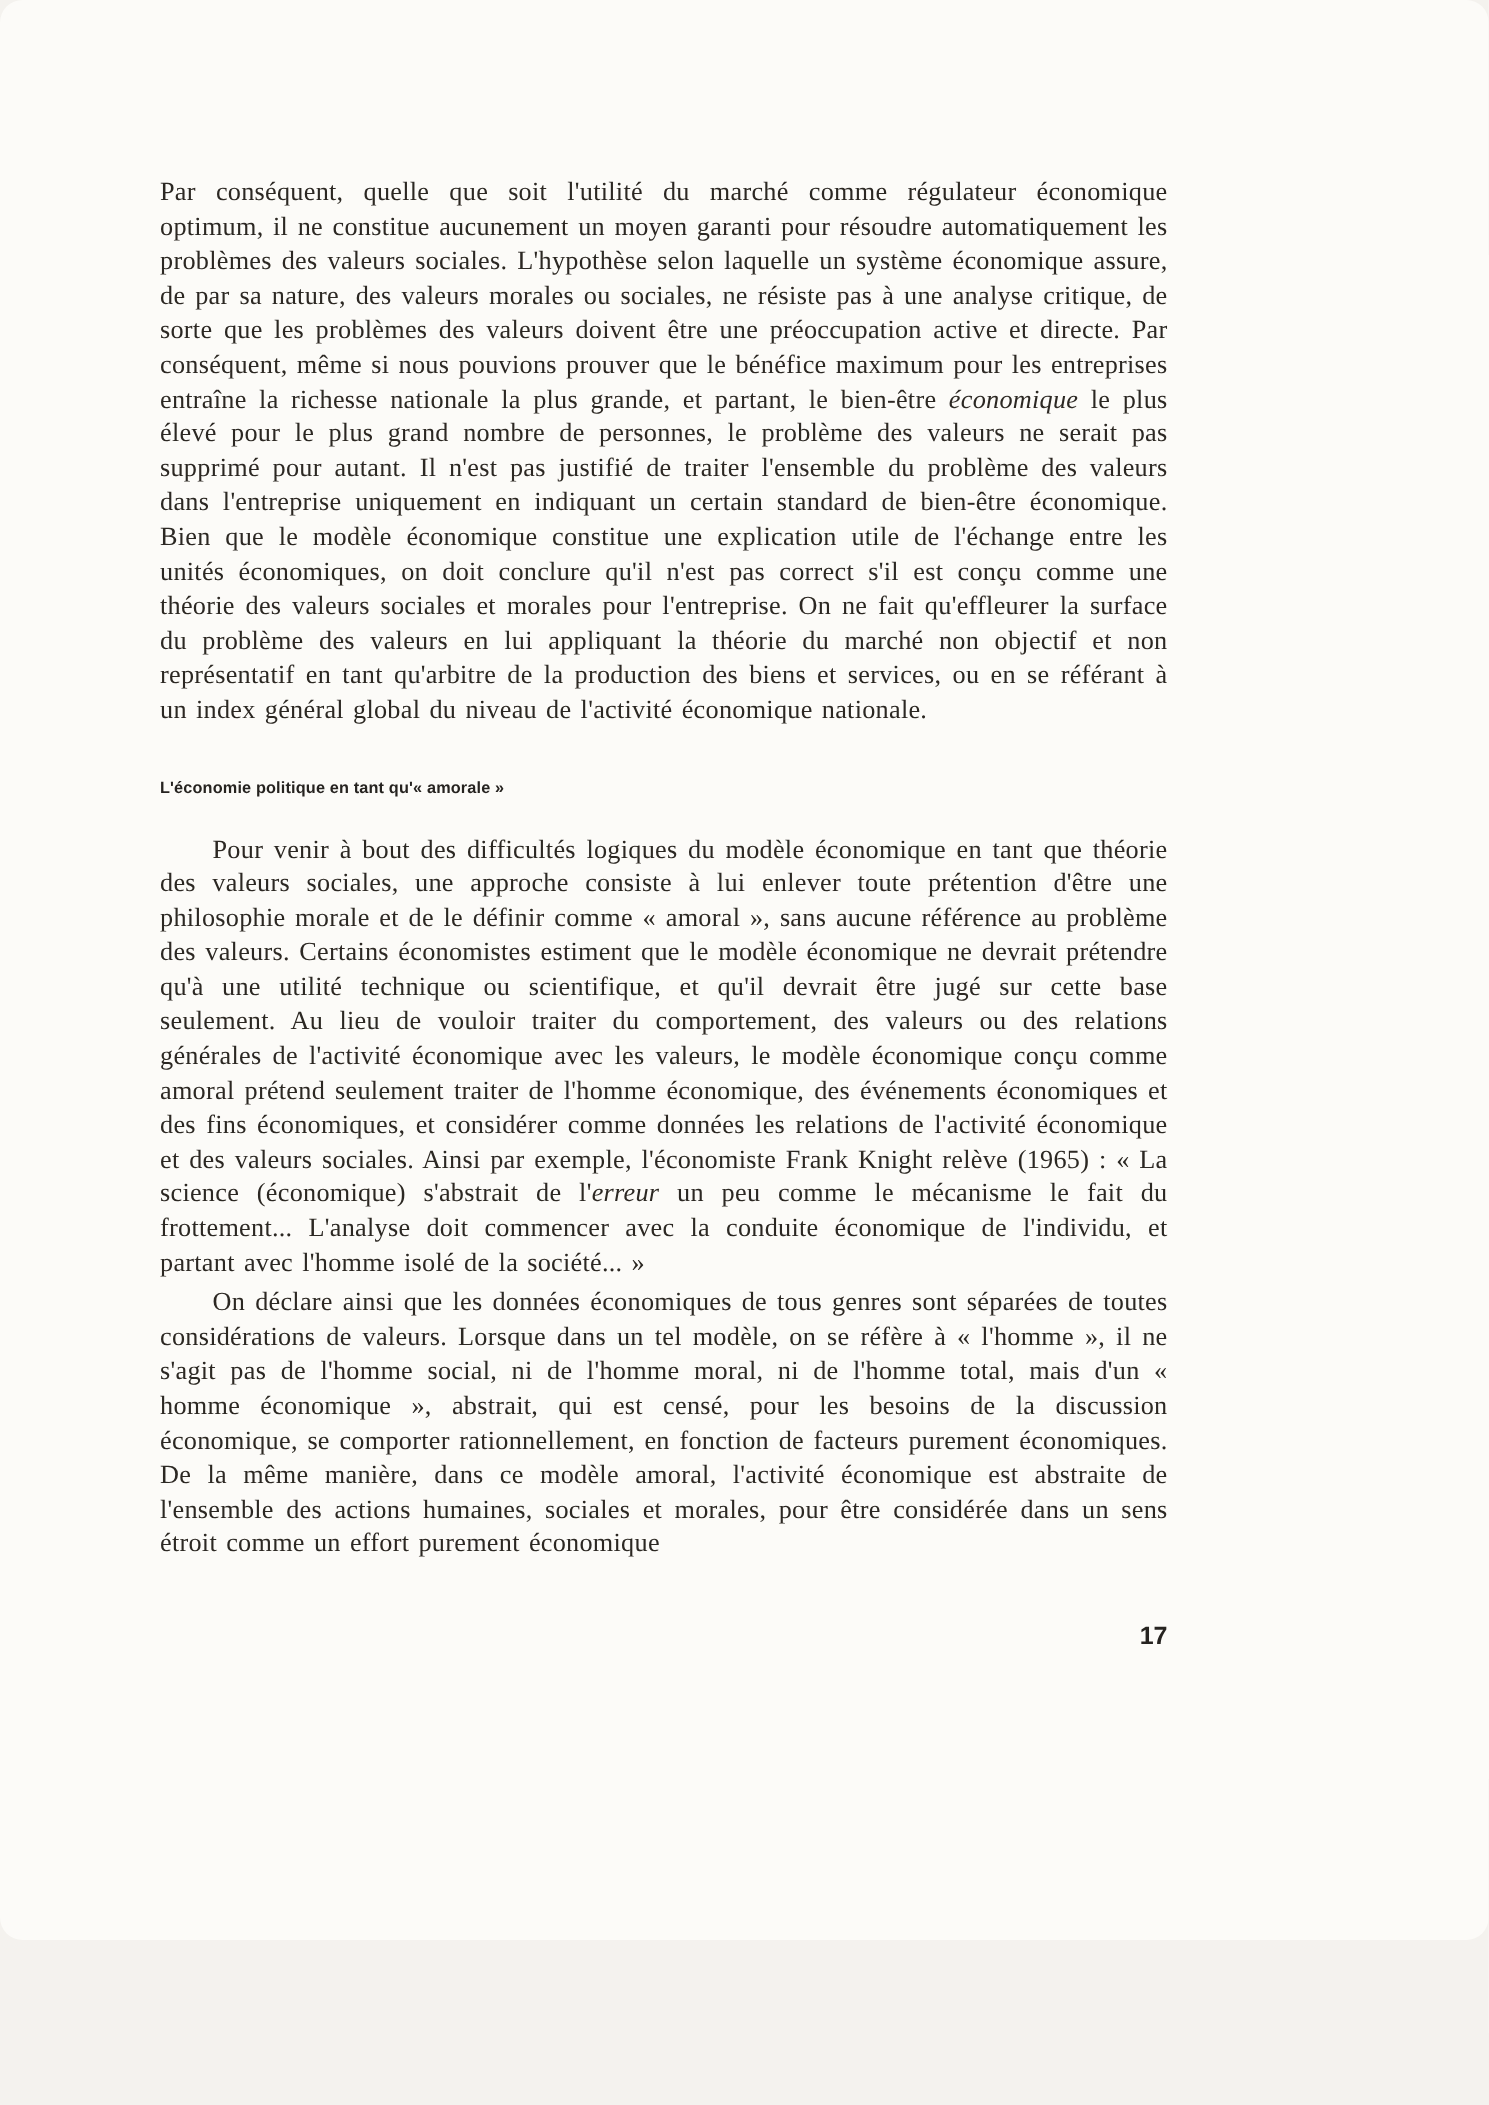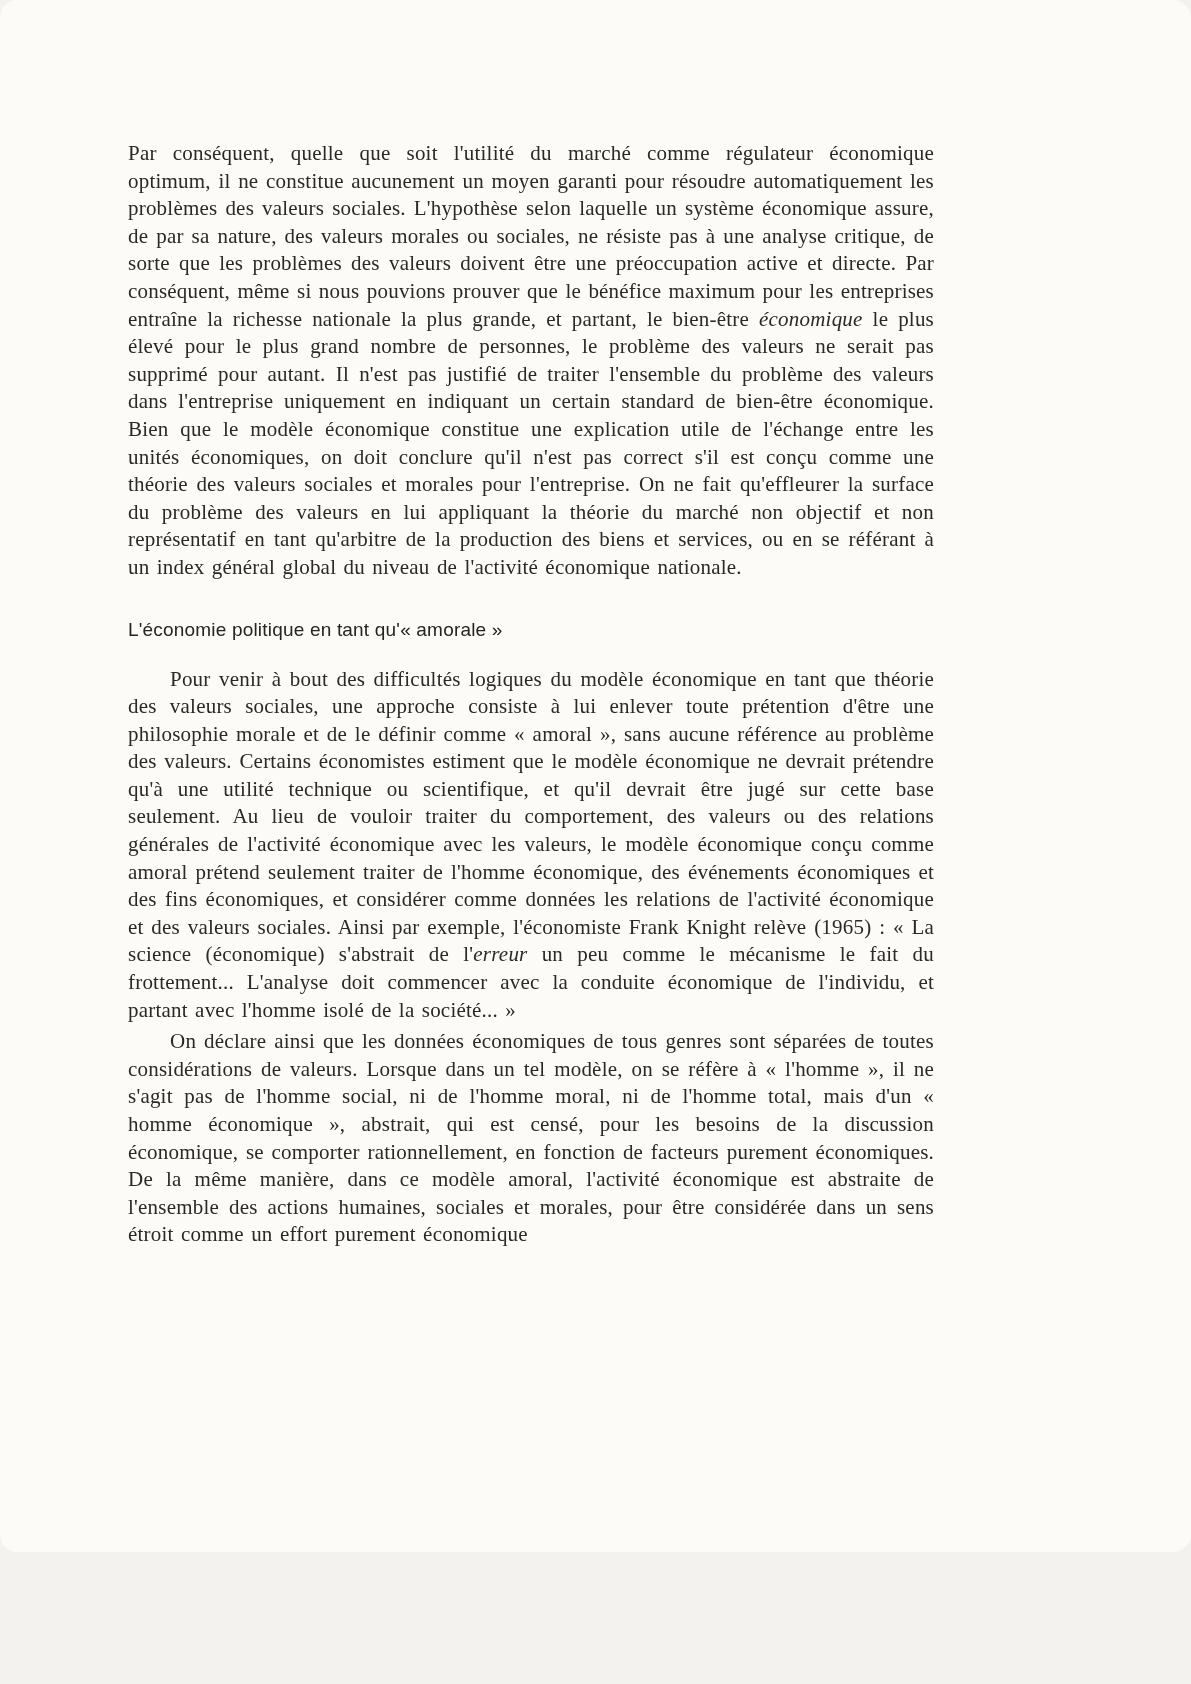--- a/index.html
+++ b/index.html
@@ -37,22 +37,22 @@
   }
   .content p.indent {
     text-indent: 42px;
     margin-top: 4px;
   }
   .content p .em {
     font-style: italic;
   }
   .content h2 {
     font-family: "Liberation Sans", sans-serif;
-    font-weight: normal;
-    font-size: 19px;
+    font-weight: bold;
+    font-size: 13px;
     line-height: 24px;
     margin: 36px 0 24px 0;
     color: #262320;
     letter-spacing: 0.01em;
   }
   .page-number {
     position: absolute;
     top: 1298px;
     left: 128px;
     width: 806px;
@@ -66,13 +66,14 @@
 </head>
 <body>
 
 <div class="page">
   <div class="content" id="content">
       <p><span>Par conséquent, quelle que soit l'utilité du marché comme régulateur économique optimum, il ne constitue aucunement un moyen garanti pour résoudre automatiquement les problèmes des valeurs sociales. L'hypothèse selon laquelle un système économique assure, de par sa nature, des valeurs morales ou sociales, ne résiste pas à une analyse critique, de sorte que les problèmes des valeurs doivent être une préoccupation active et directe. Par conséquent, même si nous pouvions prouver que le bénéfice maximum pour les entreprises entraîne la richesse nationale la plus grande, et partant, le bien-être </span><span class="em">économique</span><span> le plus élevé pour le plus grand nombre de personnes, le problème des valeurs ne serait pas supprimé pour autant. Il n'est pas justifié de traiter l'ensemble du problème des valeurs dans l'entreprise uniquement en indiquant un certain standard de bien-être économique. Bien que le modèle économique constitue une explication utile de l'échange entre les unités économiques, on doit conclure qu'il n'est pas correct s'il est conçu comme une théorie des valeurs sociales et morales pour l'entreprise. On ne fait qu'effleurer la surface du problème des valeurs en lui appliquant la théorie du marché non objectif et non représentatif en tant qu'arbitre de la production des biens et services, ou en se référant à un index général global du niveau de l'activité économique nationale.</span></p>
       <h2>L'économie politique en tant qu'« amorale »</h2>
       <p class="indent"><span>Pour venir à bout des difficultés logiques du modèle économique en tant que théorie des valeurs sociales, une approche consiste à lui enlever toute prétention d'être une philosophie morale et de le définir comme « amoral », sans aucune référence au problème des valeurs. Certains économistes estiment que le modèle économique ne devrait prétendre qu'à une utilité technique ou scientifique, et qu'il devrait être jugé sur cette base seulement. Au lieu de vouloir traiter du comportement, des valeurs ou des relations générales de l'activité économique avec les valeurs, le modèle économique conçu comme amoral prétend seulement traiter de l'homme économique, des événements économiques et des fins économiques, et considérer comme données les relations de l'activité économique et des valeurs sociales. Ainsi par exemple, l'économiste Frank Knight relève (1965) : « La science (économique) s'abstrait de l'</span><span class="em">erreur</span><span> un peu comme le mécanisme le fait du frottement... L'analyse doit commencer avec la conduite économique de l'individu, et partant avec l'homme isolé de la société... »</span></p>
       <p class="indent"><span>On déclare ainsi que les données économiques de tous genres sont séparées de toutes considérations de valeurs. Lorsque dans un tel modèle, on se réfère à « l'homme », il ne s'agit pas de l'homme social, ni de l'homme moral, ni de l'homme total, mais d'un « homme économique », abstrait, qui est censé, pour les besoins de la discussion économique, se comporter rationnellement, en fonction de facteurs purement économiques. De la même manière, dans ce modèle amoral, l'activité économique est abstraite de l'ensemble des actions humaines, sociales et morales, pour être considérée dans un sens étroit comme un effort purement économique</span></p>
     </div>
+  <div class="page-number">17</div>
 </div>
 
 </body></html>

